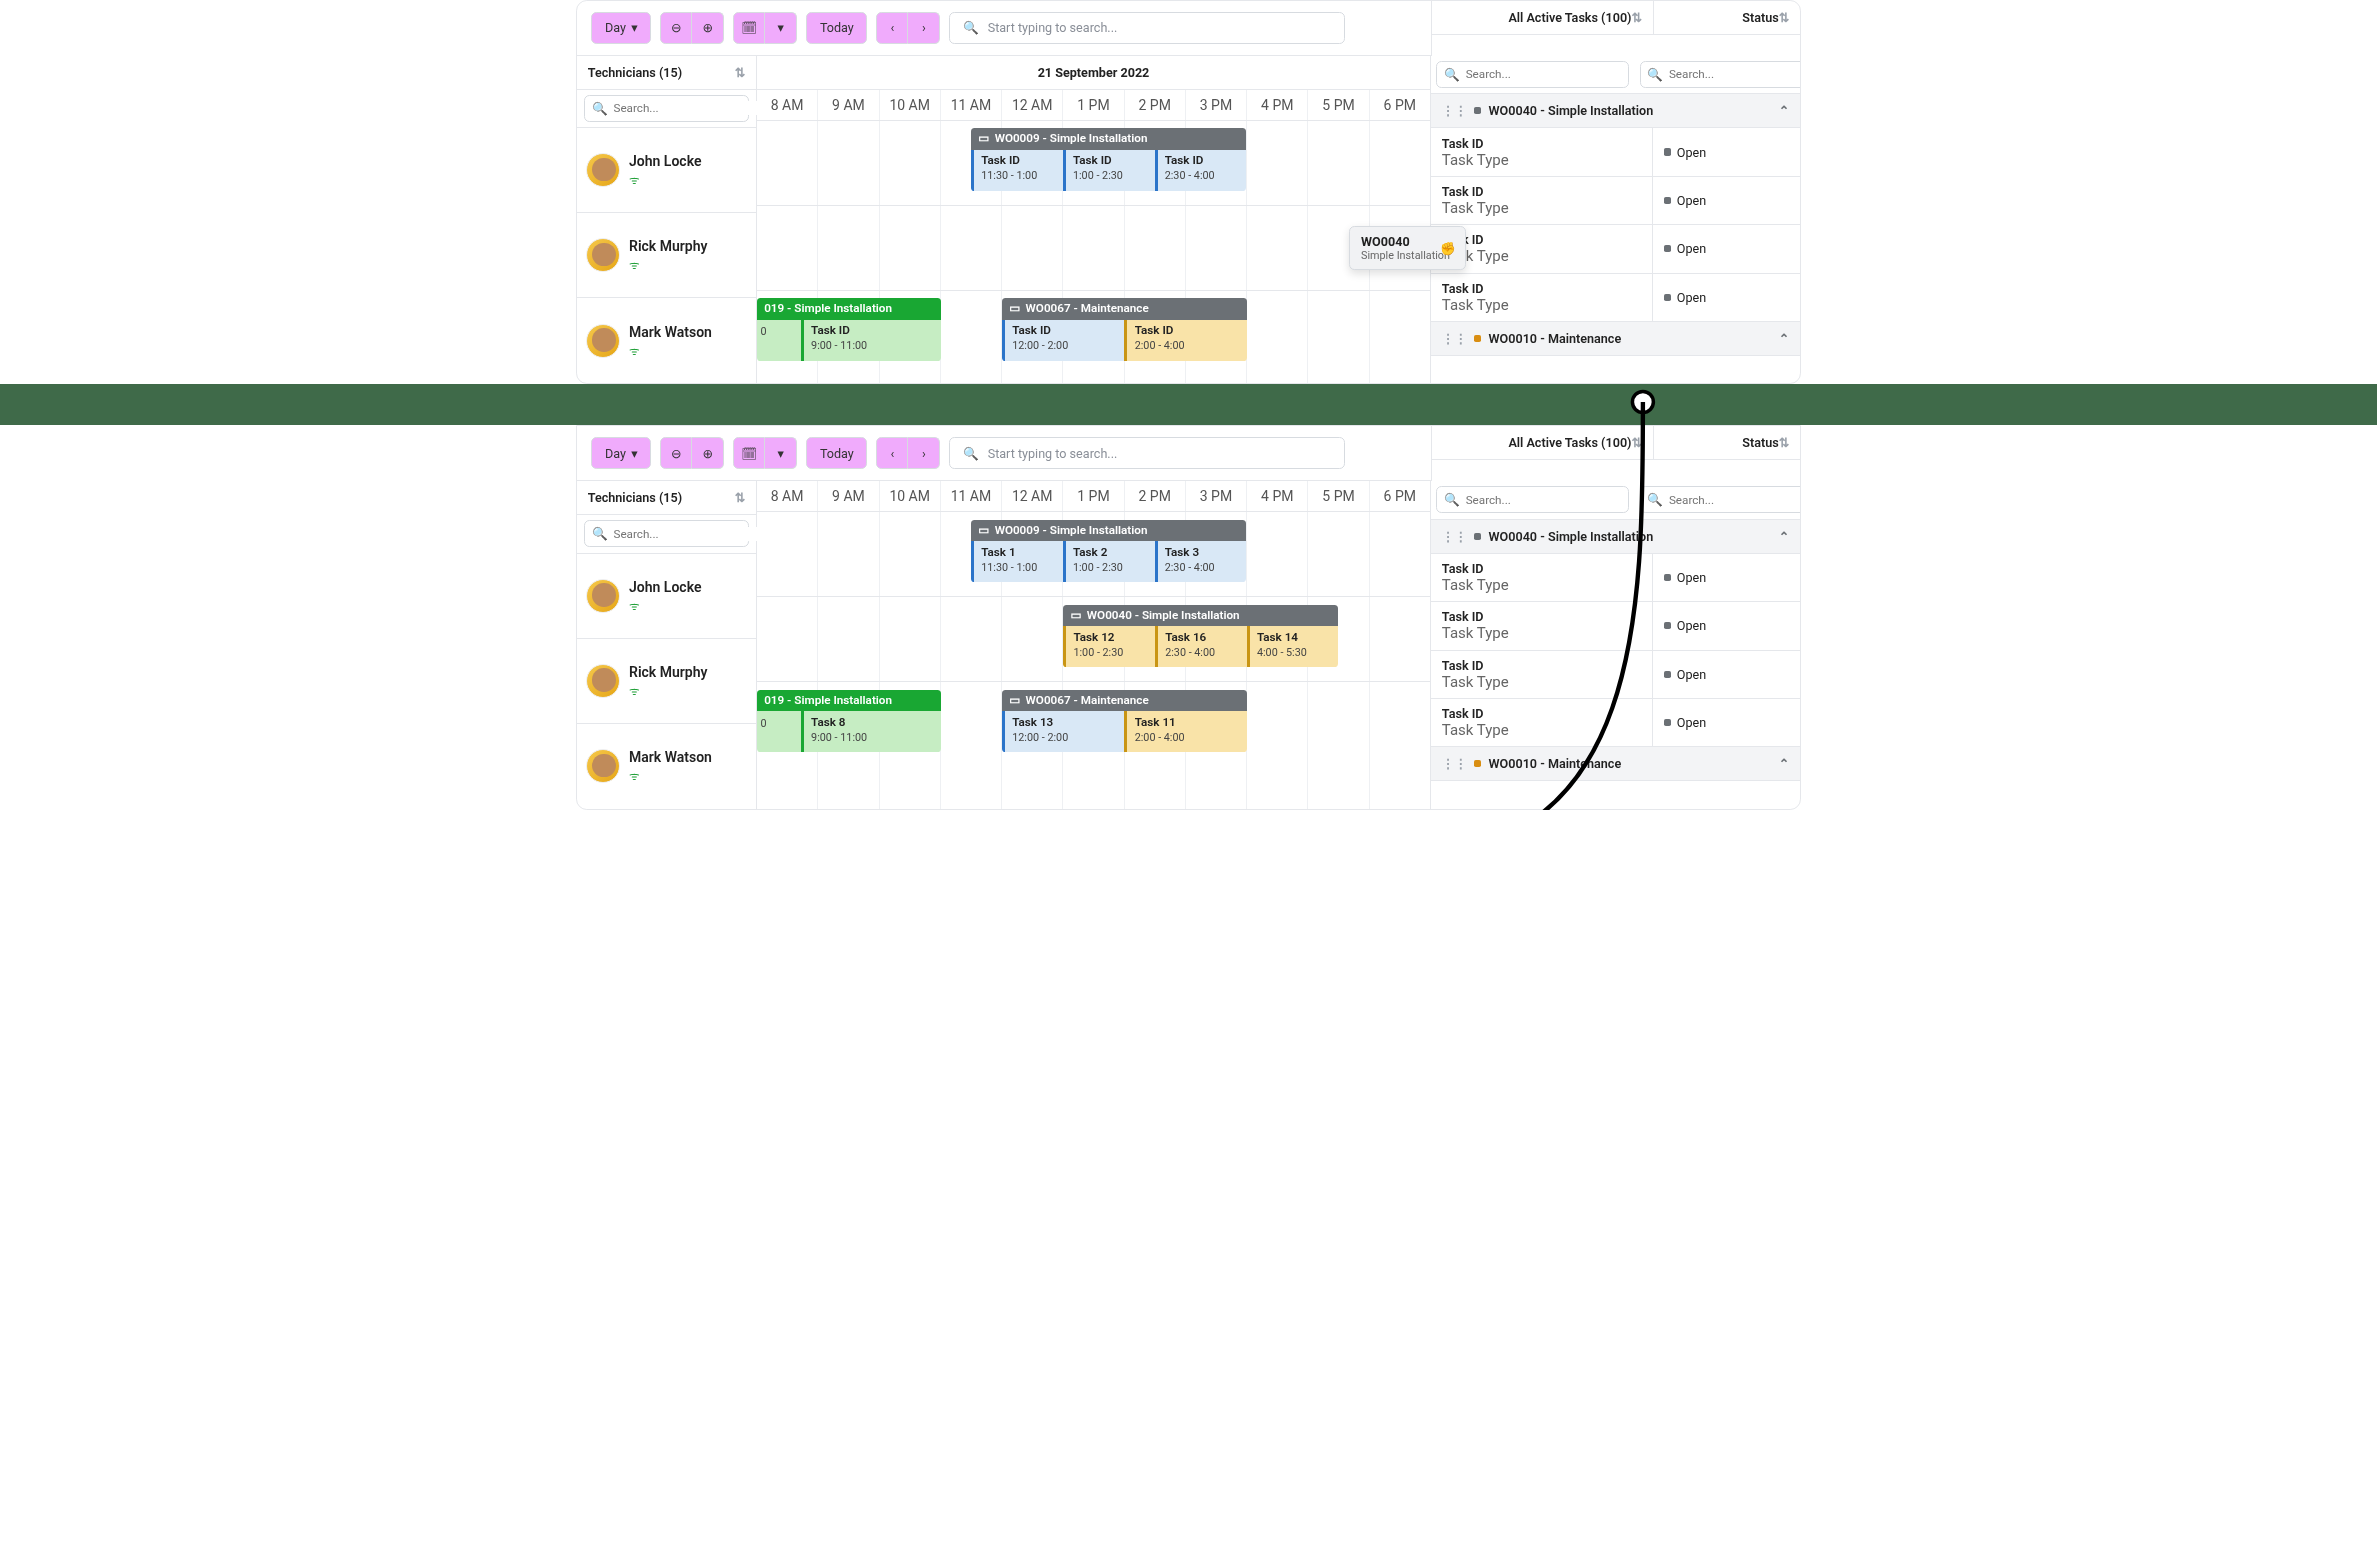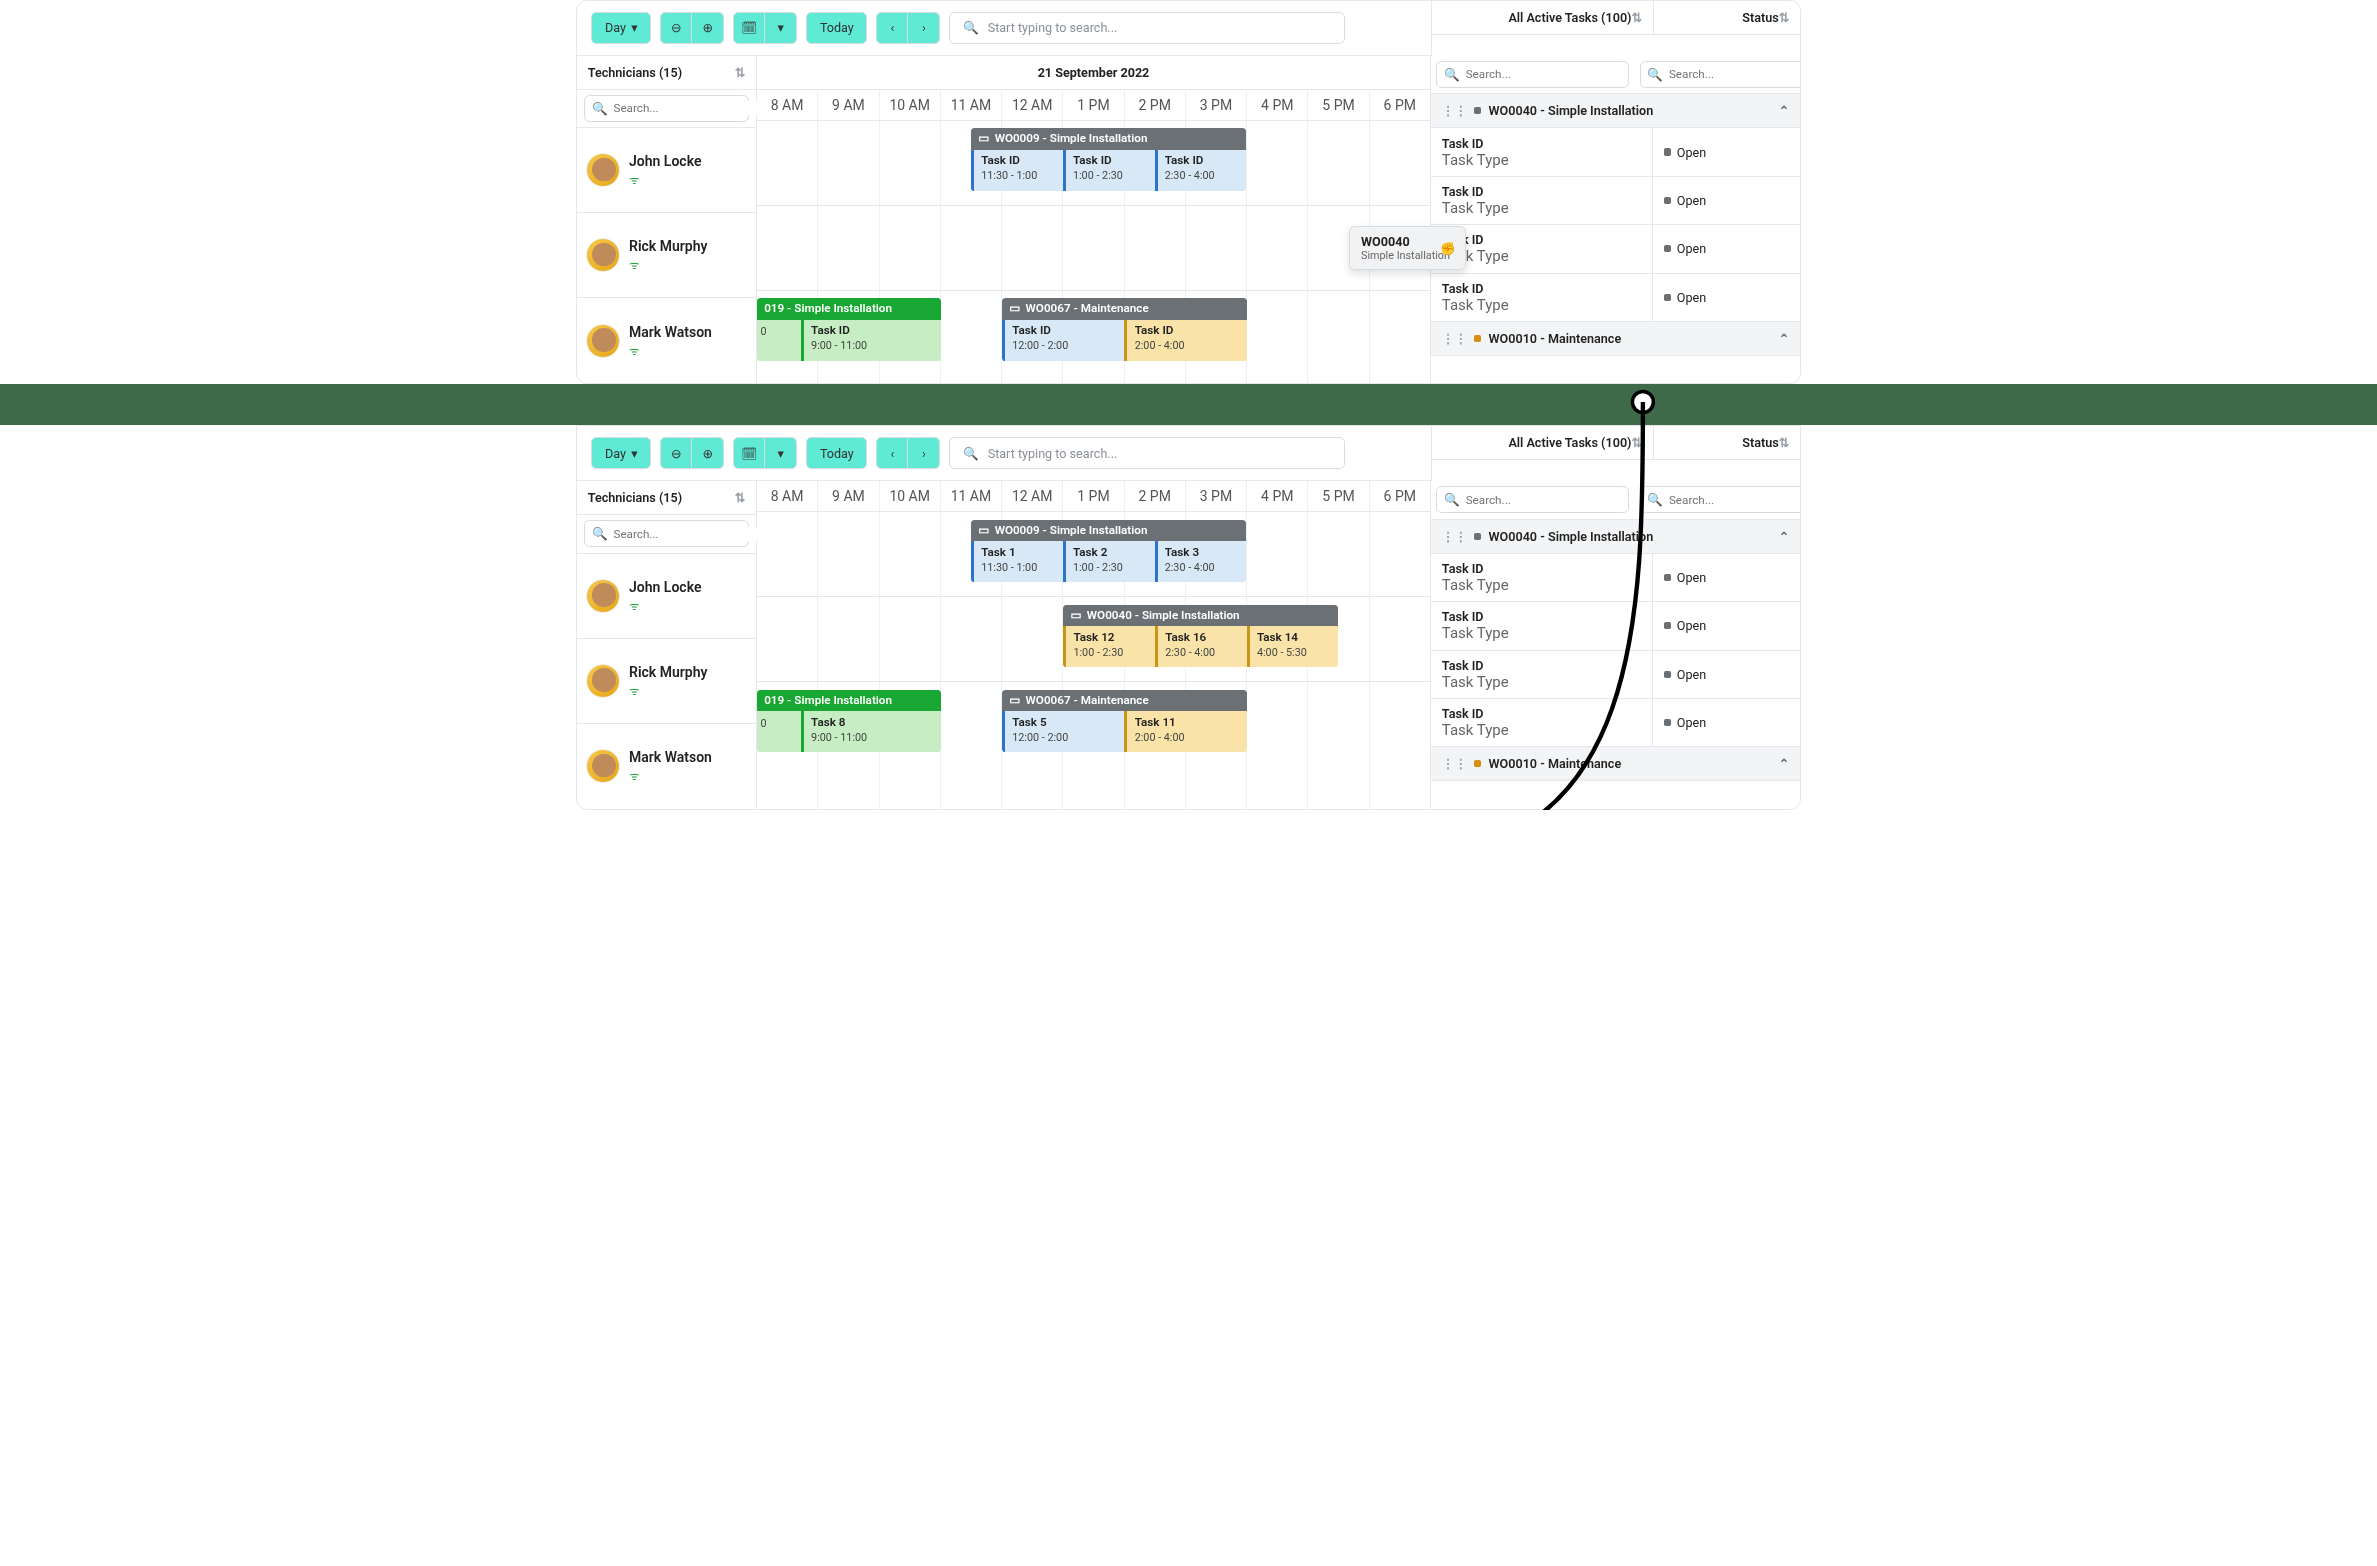--- a/index.html
+++ b/index.html
@@ -1,20 +1,20 @@
 <!DOCTYPE html>
 <html style="font-size:14.4px"><head>
 <meta charset="utf-8">
 <style>
 *{box-sizing:border-box;margin:0;padding:0;font-family:-apple-system,BlinkMacSystemFont,"Segoe UI",Roboto,sans-serif}
 body{background:#fff;color:#222;font-size:12.6px}
 .wrap{width:1225px;margin:0 auto;background:#fff;border:0.9px solid #e5e7eb;border-radius:10.8px;overflow:hidden}
 .panel{display:flex;flex-direction:column}
 .toolbar{display:flex;align-items:center;gap:9px;padding:10.8px 14.4px;border-bottom:0.9px solid #e5e7eb}
-.btn{display:inline-flex;align-items:center;justify-content:center;gap:5.4px;height:32px;padding:0 12.6px;border:0.9px solid #d7dbe0;border-radius:5.4px;background:#5eead4;color:#333;font-size:12.6px;cursor:pointer}
+.btn{display:inline-flex;align-items:center;justify-content:center;gap:5.4px;height:32px;padding:0 12.6px;border:0.9px solid #d7dbe0;border-radius:5.4px;background:#f0abfc;color:#333;font-size:12.6px;cursor:pointer}
 .btn.icon-only{width:32px;padding:0}
 .btn-group{display:flex}
 .btn-group .btn{border-radius:0}
 .btn-group .btn:first-child{border-radius:5.4px 0 0 5.4px}
 .btn-group .btn:last-child{border-radius:0 5.4px 5.4px 0;border-left:none}
 .search-box{flex:0 0 396px;display:flex;align-items:center;gap:9px;height:32px;padding:0 12.6px;border:0.9px solid #d7dbe0;border-radius:5.4px;color:#8a8f98}
 .search-box input{border:none;outline:none;flex:1;font-size:12.6px;color:#333}
 .search-box input::placeholder{color:#8a8f98}
 .content{display:flex;min-height:324px}
 
@@ -526,21 +526,21 @@
                     </div>
               </div>
             </div>
             <div class="wo" style="left:36.4%;width:36.4%;top:7.2px">
               <div class="wo-head">
                     <span>▭</span>
                     <span>WO0067 - Maintenance</span>
                   </div>
               <div class="wo-tasks">
                 <div class="task blue">
-                      <div class="tlabel">Task 5</div>
+                      <div class="tlabel">Task 13</div>
                       <div class="ttime">12:00 - 2:00</div>
                     </div>
                 <div class="task yellow">
                       <div class="tlabel">Task 11</div>
                       <div class="ttime">2:00 - 4:00</div>
                     </div>
               </div>
             </div>
           </div>
         </div>

